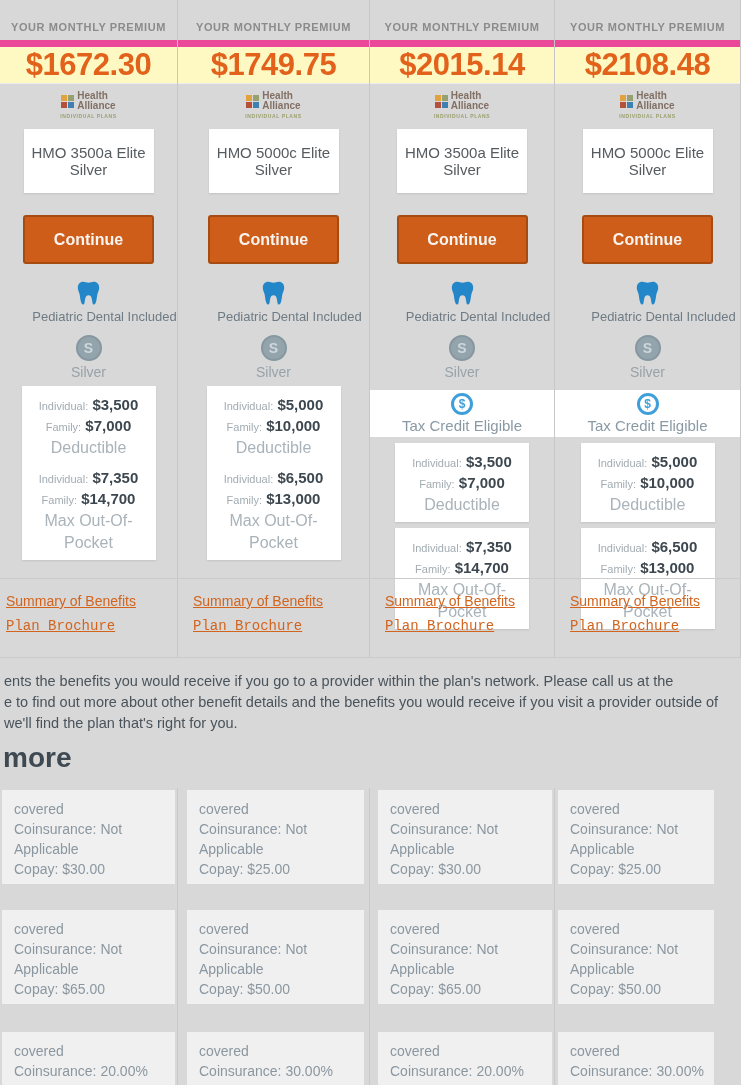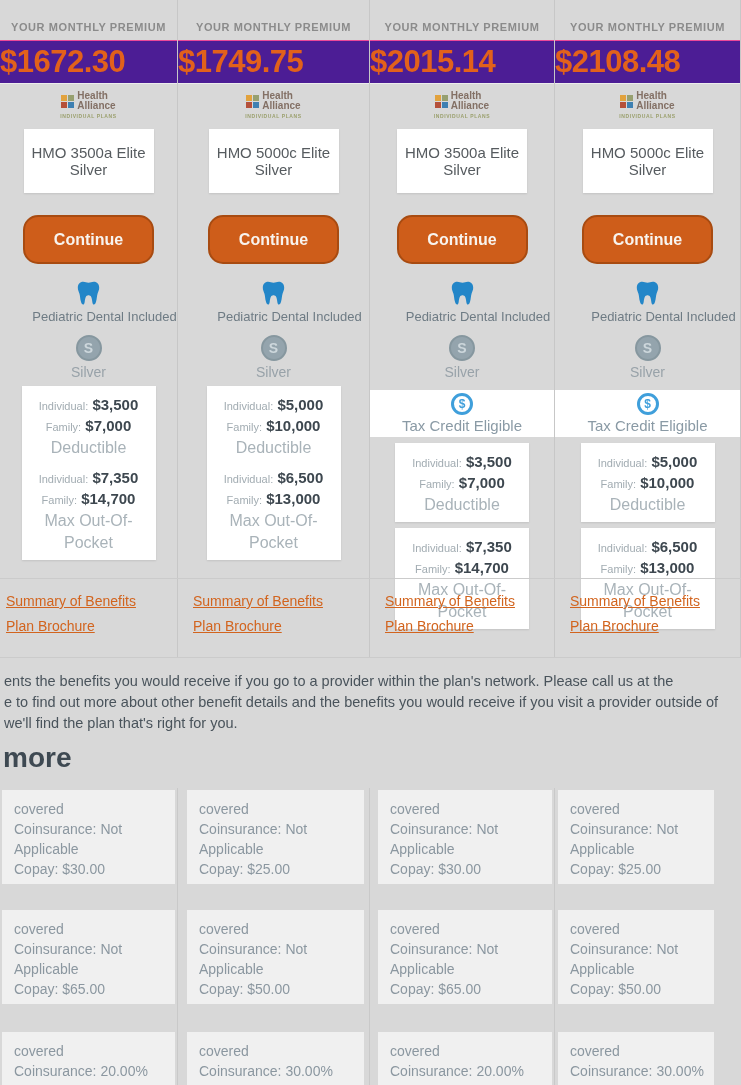--- a/index.html
+++ b/index.html
@@ -10,38 +10,38 @@
     font-family:"Liberation Sans", sans-serif;
     color:#3f4a52;
   }
   
   .plans { position:absolute; top:0; left:0; width:741px; height:578px;
            display:grid; grid-template-columns:178px 192px 185px 186px; }
   .col { position:relative; border-right:1px solid #c7c7c7;
          display:flex; flex-direction:column; align-items:center; }
   .premium-label { margin-top:21px; font-size:11px; font-weight:700;
                    color:#8b8b8b; letter-spacing:.6px; white-space:nowrap; }
-  .premium-band { margin-top:7px; width:100%; height:44px; background:#4c1d95;
-                  border-top:1px solid #ec4899; border-bottom:1px solid #ececec;
-                  display:flex; align-items:center; }
+  .premium-band { margin-top:7px; width:100%; height:44px; background:#fef9c3;
+                  border-top:7px solid #ec4899; border-bottom:1px solid #ececec;
+                  display:flex; align-items:center; justify-content:center; }
   .premium-amount { font-size:31px; font-weight:700; color:#e2611b; letter-spacing:-.5px; }
   .logo { margin-top:7px; display:flex; flex-direction:column; align-items:center; }
   .logo-row { display:flex; align-items:center; gap:3px; }
   .logo-mark { width:13px; height:13px; display:grid;
                grid-template-columns:1fr 1fr; grid-template-rows:1fr 1fr; gap:1px; }
   .logo-mark i:nth-child(1){background:#e2a23d;} .logo-mark i:nth-child(2){background:#97a070;}
   .logo-mark i:nth-child(3){background:#b5503a;} .logo-mark i:nth-child(4){background:#3e80b2;}
   .logo-name { font-size:10px; line-height:10px; font-weight:700; color:#837065; }
   .logo-tagline { font-size:5px; font-weight:700; letter-spacing:.6px; color:#9ba06e; margin-top:2px; }
   .name-box { margin-top:10px; width:130px; min-height:52px; background:#fff;
               padding:15px 3px; font-size:15px; line-height:17px; color:#565b5f;
               display:flex; align-items:center; justify-content:center; text-align:center;
               box-shadow:0 1px 2px rgba(0,0,0,.10); }
   .continue-btn { margin-top:22px; width:131px; height:49px; background:#ce5d1a;
-                  border:2px solid #a84b11; border-radius:15px; color:#f8f4ef;
+                  border:2px solid #a84b11; border-radius:3px; color:#f8f4ef;
                   font-size:16px; font-weight:700; font-family:inherit;
                   display:flex; align-items:center; justify-content:center; cursor:pointer; }
   .tooth { margin-top:16px; width:27px; height:27px; }
   .dental-label { margin-top:2px; font-size:13px; color:#6e7b84; white-space:nowrap;margin-left:32px; }
   .tier-icon { margin-top:11px; width:26px; height:26px; border-radius:50%;
                background:#94a4ad; border:2px solid #86979f; color:#cdd7dc;
                font-size:14px; font-weight:700;
                display:flex; align-items:center; justify-content:center; }
   .tier-label { margin-top:3px; font-size:14px; color:#98a2a9; }
   .benefit-box { margin-top:6px; width:134px; background:#fff; padding:9px 0 6px;
@@ -57,21 +57,21 @@
               display:flex; align-items:center; justify-content:center; }
   .tax-label { font-size:15px; color:#8a9aa5; }
   
   .links-row { position:absolute; top:578px; left:0; width:741px; height:80px;
                display:grid; grid-template-columns:178px 192px 185px 186px;
                border-top:1px solid #cbcbcb; border-bottom:1px solid #cbcbcb; }
   .links-cell { border-right:1px solid #c7c7c7; padding:14px 0 0 15px; }
   .links-cell.first { padding-left:6px; }
   .plan-link { display:inline-block; color:#d2641e; font-size:14px;
                text-decoration:underline; margin-bottom:9px; cursor:pointer; }
-  .plan-link + .plan-link { margin-bottom:0; }
+  .plan-link + .plan-link { margin-bottom:0;font-family:Liberation Mono, monospace; }
   .plan-link { display:block; }
   
   .disclaimer { position:absolute; top:671px; left:4px; width:900px;
                 font-size:14.5px; color:#49535b; }
   .disclaimer div { line-height:21px; white-space:nowrap; }
   
   .section-heading { position:absolute; top:742px; left:3px;
                      font-size:28px; font-weight:700; color:#3e4952; }
   
   .table-section { position:absolute; top:788px; left:0; width:741px; height:297px; }

